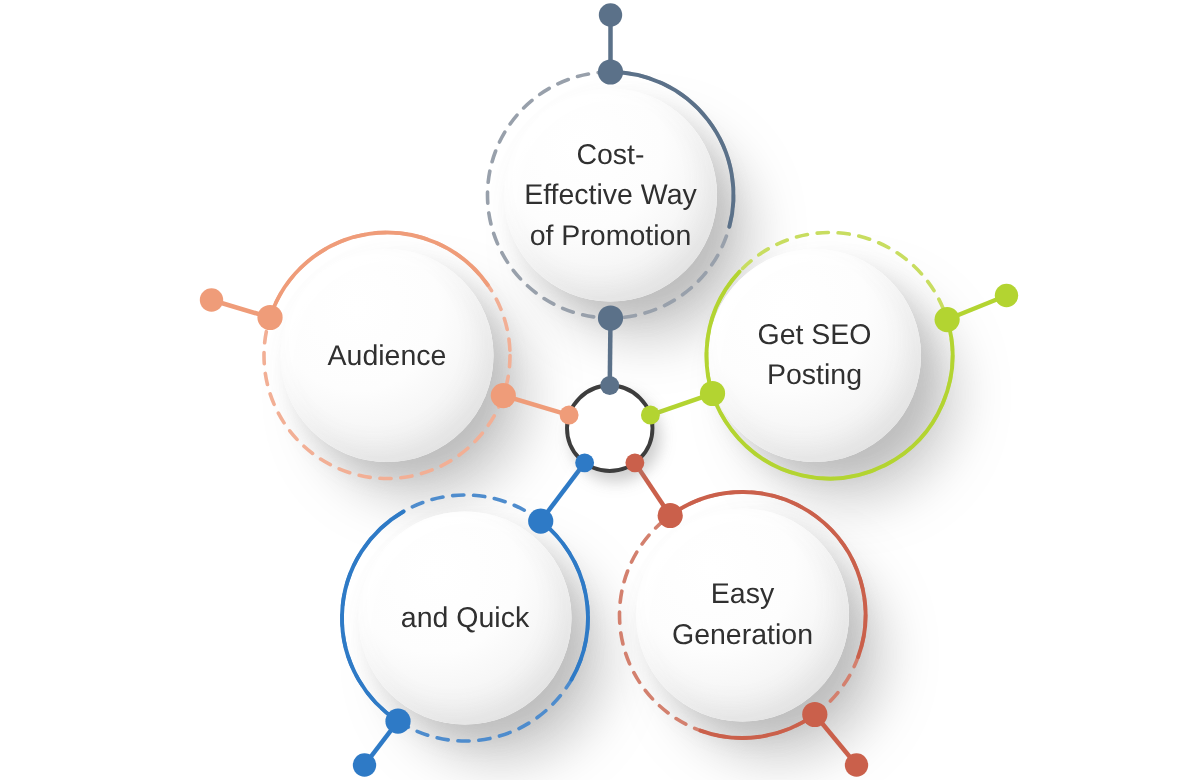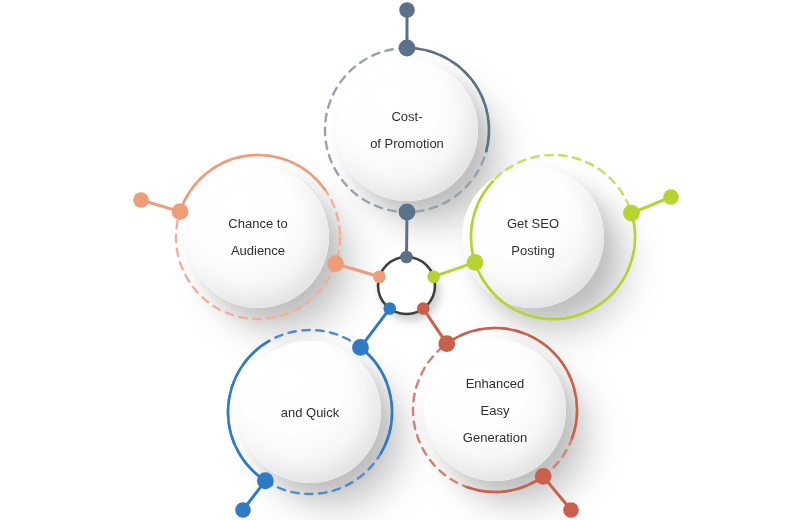--- a/index.html
+++ b/index.html
@@ -10,60 +10,59 @@
   .bubble{
     position:absolute;width:142px;height:142px;border-radius:50%;
     background:radial-gradient(circle at 36% 28%, #ffffff 0%, #fdfdfd 40%, #f2f2f2 72%, #e2e2e2 100%);
     box-shadow:24px 26px 34px rgba(125,125,125,0.38),
                8px 10px 16px rgba(130,130,130,0.20),
                inset -8px -10px 16px rgba(90,90,90,0.08),
                inset 6px 8px 12px rgba(255,255,255,0.9);
     display:flex;align-items:center;justify-content:center;
   }
   .bubble-text{
-    text-align:center;font-size:13px;line-height:27px;color:#303030;font-weight:400;
+    text-align:center;font-size:19px;line-height:27px;color:#303030;font-weight:400;
   }
   .bubble-text span{display:block;white-space:nowrap;}
   #overlay{position:absolute;left:0;top:0;pointer-events:none;}
 </style>
 </head>
 <body>
 
 <div id="canvas">
 
   <div class="bubble" style="left:336px;top:59px">
     <div class="bubble-text" style="color: rgb(48, 48, 48);">
       <span>Cost-</span>
+      <span>Effective Way</span>
       <span>of Promotion</span>
     </div>
   </div>
 
   <div class="bubble" style="left:187px;top:166px">
     <div class="bubble-text" style="color: rgb(48, 48, 48);">
-      <span>Chance to</span>
       <span>Audience</span>
     </div>
   </div>
 
-  <div class="bubble" style="left:462px;top:166px">
+  <div class="bubble" style="left:472px;top:166px">
     <div class="bubble-text" style="color: rgb(48, 48, 48);">
       <span>Get SEO</span>
       <span>Posting</span>
     </div>
   </div>
 
   <div class="bubble" style="left:239px;top:341px">
     <div class="bubble-text" style="color: rgb(48, 48, 48);">
       <span>and Quick</span>
     </div>
   </div>
 
   <div class="bubble" style="left:424px;top:339px">
     <div class="bubble-text" style="color: rgb(48, 48, 48);">
-      <span>Enhanced</span>
       <span>Easy</span>
       <span>Generation</span>
     </div>
   </div>
 
   <svg id="overlay" width="800" height="520" viewBox="0 0 800 520">
     <defs>
       <filter id="hubshadow" x="-80%" y="-80%" width="260%" height="260%">
         <feDropShadow dx="4" dy="6" stdDeviation="5" flood-color="#8f8f8f" flood-opacity="0.45"></feDropShadow>
       </filter>

